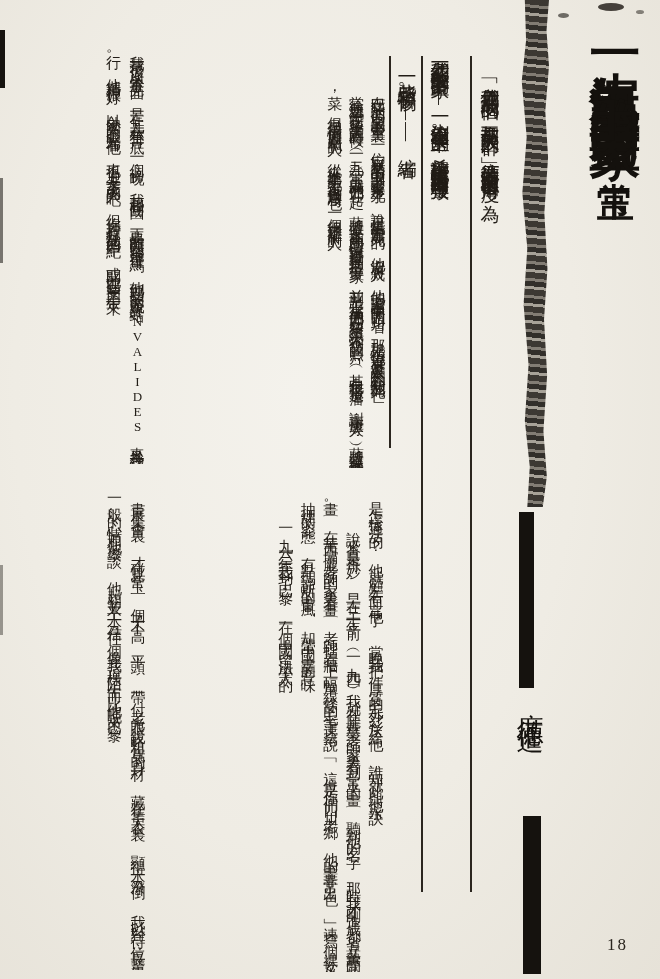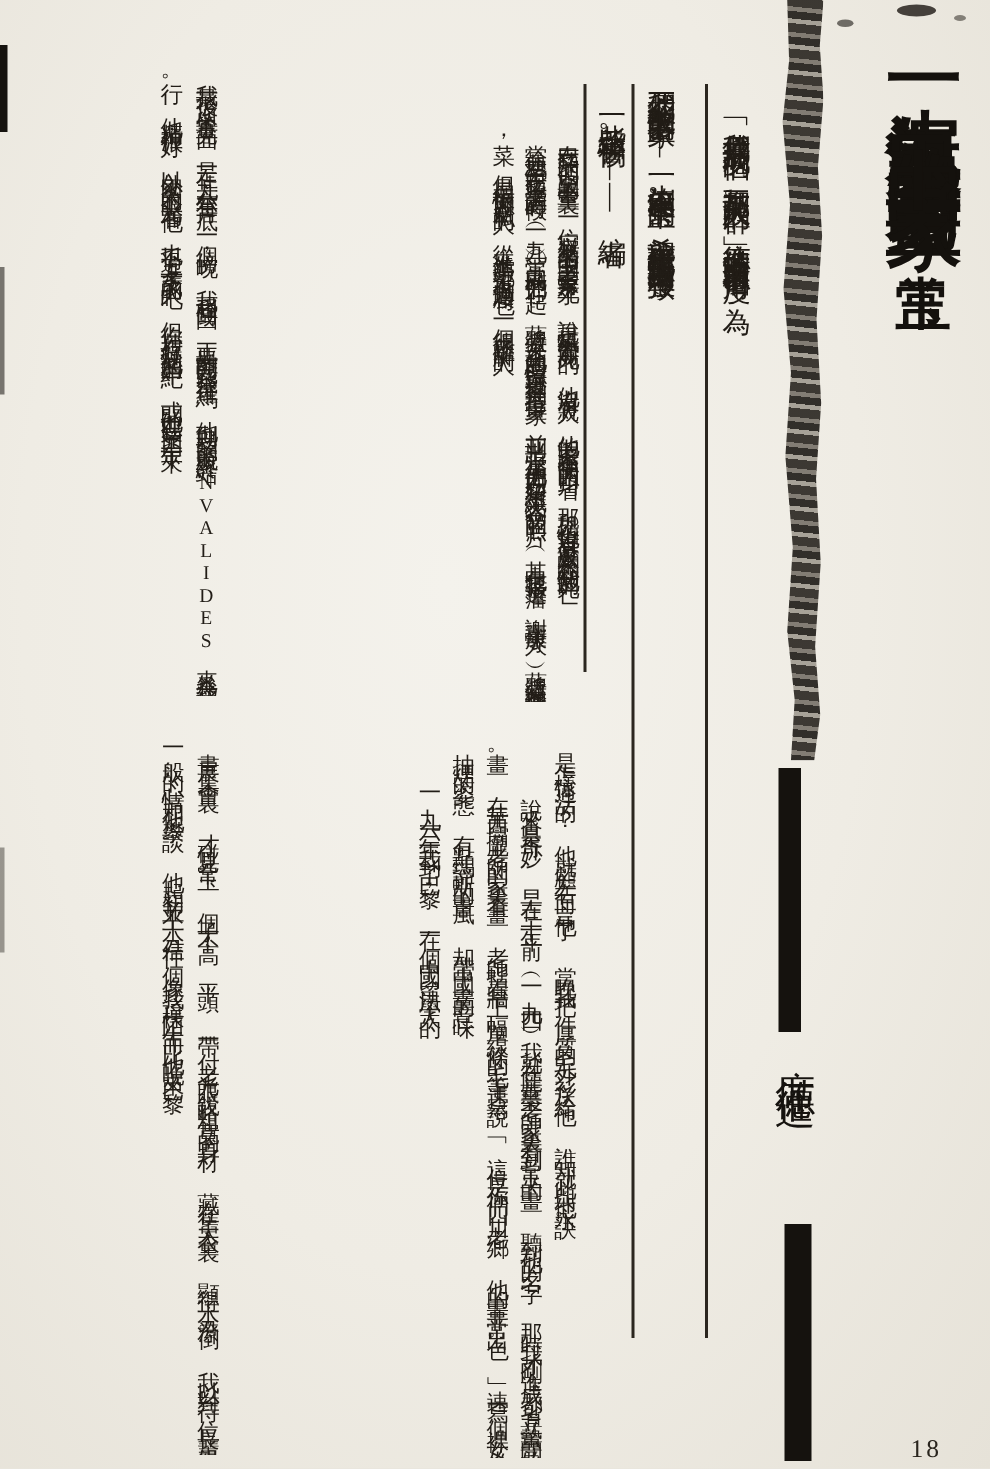--- a/index.html
+++ b/index.html
@@ -67,21 +67,21 @@
   .q-col-3{left:394px;top:66px;height:400px;letter-spacing:2px;}
 
   
   .body-txt{color:#221d17;font-size:15px;}
   .b-ur{left:148px;top:84px;width:240px;height:384px;line-height:21.6px;letter-spacing:2.9px;overflow:hidden;}
   .b-ul{left:8px;top:44px;width:141px;height:420px;line-height:23.5px;letter-spacing:3.4px;overflow:hidden;}
   .b-lr{left:150px;top:490px;width:237px;height:482px;line-height:22.6px;letter-spacing:6.6px;overflow:hidden;}
   .b-ll{left:8px;top:490px;width:141px;height:480px;line-height:23.5px;letter-spacing:6.4px;overflow:hidden;}
 
   .page-num{
-    position:absolute;left:607px;top:956px;
+    position:absolute;left:607px;top:935px;
     font-size:17px;letter-spacing:2px;color:#2a251e;
     font-family:"Liberation Serif","DejaVu Serif",serif;
   }
 </style>
 </head>
 <body>
 
 <div class="page">
 
   <div class="scan-strip"></div>

